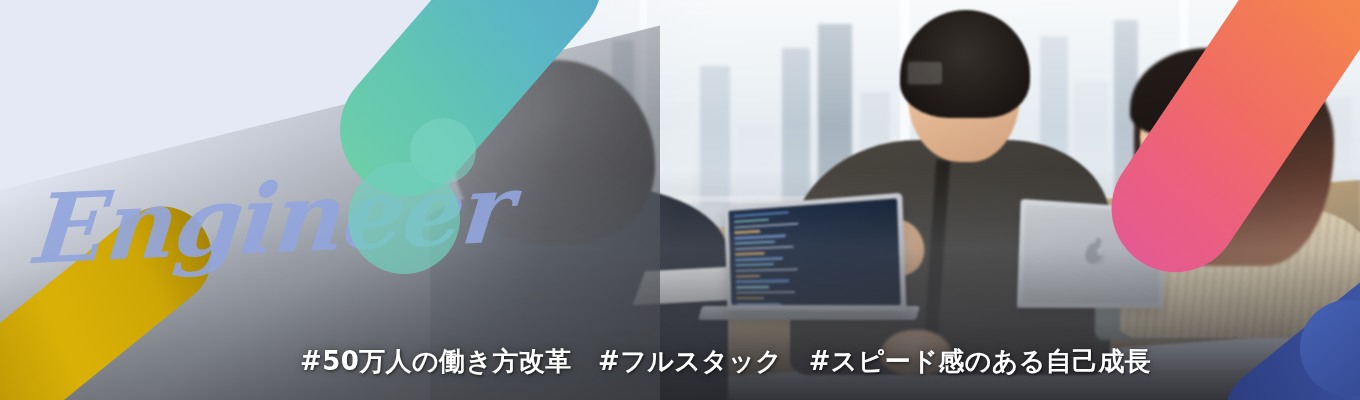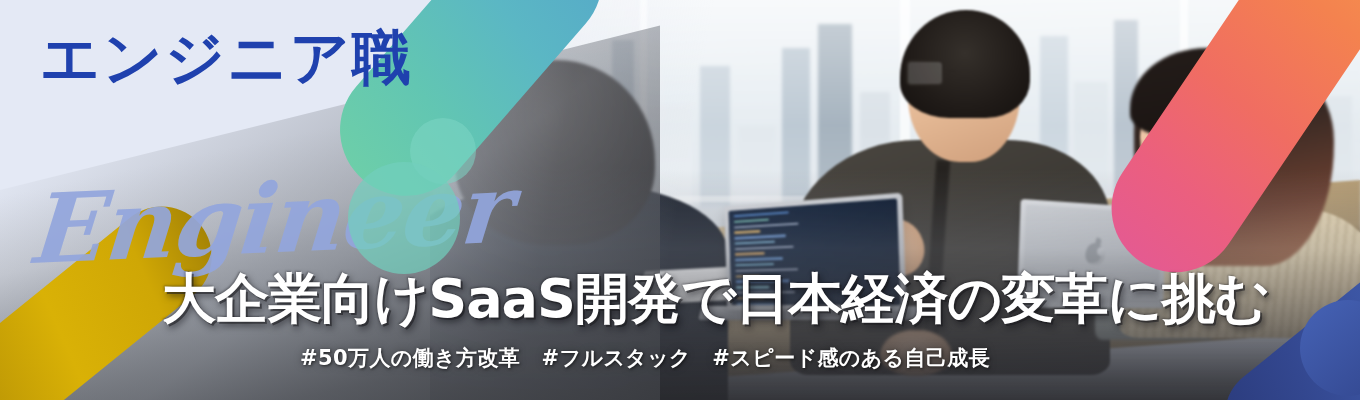--- a/index.html
+++ b/index.html
@@ -313,21 +313,21 @@
     white-space:nowrap;
     font-family:"DejaVu Sans","Liberation Sans",sans-serif;
     text-shadow:
        2px 2px 0 rgba(25,25,30,.55),
        3px 4px 7px rgba(10,10,14,.55),
       -1px -1px 2px rgba(20,20,25,.35);
   }
 
   .t-tags{
     position:absolute; left:300px; top:348px;
-    font-size:21px; font-weight:700; letter-spacing:.4px;
+    font-size:26px; font-weight:700; letter-spacing:.4px;
     color:#ffffff; line-height:1;
     white-space:nowrap;
     font-family:"DejaVu Sans","Liberation Sans",sans-serif;
     text-shadow:1px 1px 3px rgba(0,0,0,.6), 0 0 8px rgba(0,0,0,.35);
   }
 </style>
 </head>
 <body>
 
 <div class="banner">
@@ -430,24 +430,22 @@
   <div class="wash-left"></div>
   <div class="wash-diag"></div>
 
   <div class="sh-teal-bar"></div>
   <div class="sh-teal-c2"></div>
   <div class="sh-gold"></div>
   <div class="sh-pink"></div>
   <div class="sh-blue-bar"></div>
   <div class="sh-blue-c"></div>
 
-  <div class="t-job">エンジニア職</div>
 
 
   <div class="t-script">Engineer</div>
 
   <div class="sh-teal-c1"></div>
 
-  <div class="t-head">大企業向けSaaS開発で日本経済の変革に挑む</div>
 
   <div class="t-tags">#50万人の働き方改革　#フルスタック　#スピード感のある自己成長</div>
 
 </div>
 
 </body></html>

